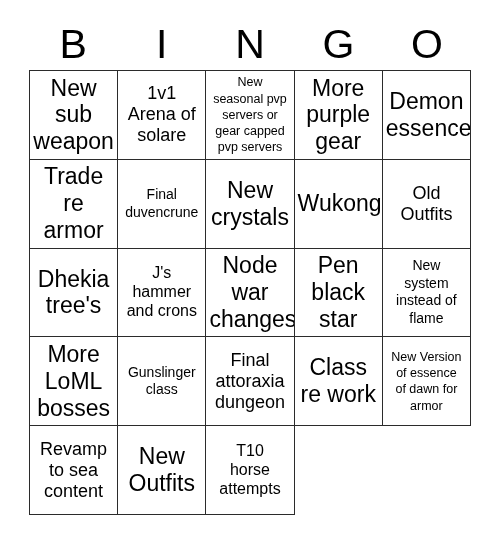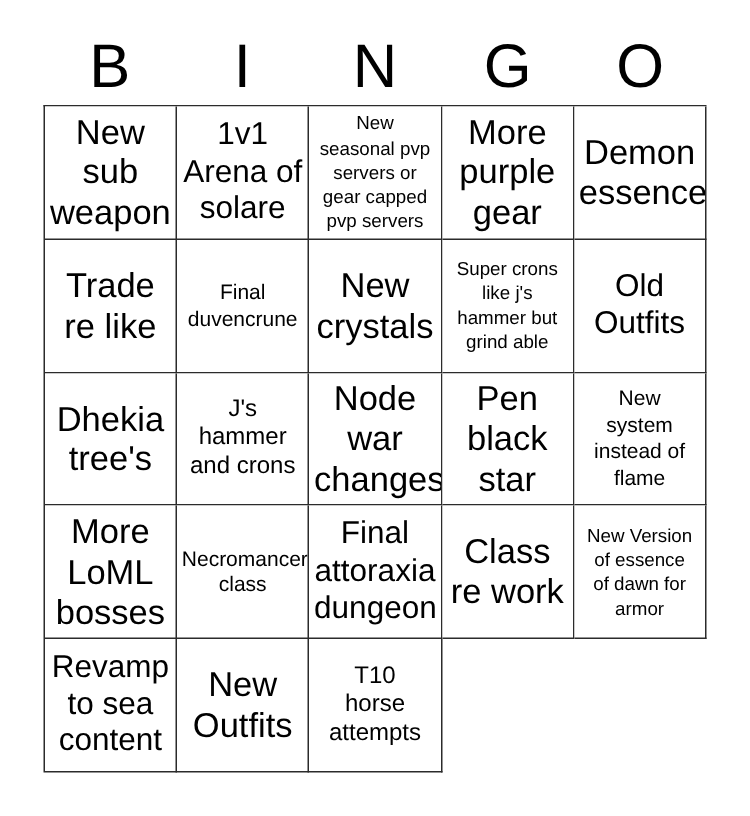--- a/index.html
+++ b/index.html
@@ -74,21 +74,21 @@
   .cell-text {
     display: block;
     width: 100%;
     text-align: center;
     color: #000000;
     white-space: pre-line;
     word-break: normal;
   }
   
   .size-xl  { font-size: 23px; line-height: 1.17; }
-  .size-lg  { font-size: 21px; line-height: 1.17; }
+  .size-lg  { font-size: 18px; line-height: 1.17; }
   .size-md  { font-size: 16px; line-height: 1.18; }
   .size-sm  { font-size: 14px; line-height: 1.25; }
   .size-xs  { font-size: 12.5px; line-height: 1.3; }
 </style>
 </head>
 <body>
 
 <div id="bingo-card">
 
   <div id="bingo-header">
@@ -121,35 +121,32 @@
         <span class="cell-text size-xl">More
 purple
 gear</span>
       </div>
       <div class="bingo-cell">
         <span class="cell-text size-xl">Demon
 essence</span>
       </div>
       <div class="bingo-cell">
         <span class="cell-text size-xl">Trade
-re like</span>
+re armor</span>
       </div>
       <div class="bingo-cell">
         <span class="cell-text size-sm">Final
 duvencrune</span>
       </div>
       <div class="bingo-cell">
         <span class="cell-text size-xl">New
 crystals</span>
       </div>
       <div class="bingo-cell">
-        <span class="cell-text size-xs">Super crons
-like j's
-hammer but
-grind able</span>
+        <span class="cell-text size-xl">Wukong</span>
       </div>
       <div class="bingo-cell">
         <span class="cell-text size-lg">Old
 Outfits</span>
       </div>
       <div class="bingo-cell">
         <span class="cell-text size-xl">Dhekia
 tree's</span>
       </div>
       <div class="bingo-cell">
@@ -172,21 +169,21 @@
 system
 instead of
 flame</span>
       </div>
       <div class="bingo-cell">
         <span class="cell-text size-xl">More
 LoML
 bosses</span>
       </div>
       <div class="bingo-cell">
-        <span class="cell-text size-sm">Necromancer
+        <span class="cell-text size-sm">Gunslinger
 class</span>
       </div>
       <div class="bingo-cell">
         <span class="cell-text size-lg">Final
 attoraxia
 dungeon</span>
       </div>
       <div class="bingo-cell">
         <span class="cell-text size-xl">Class
 re work</span>

